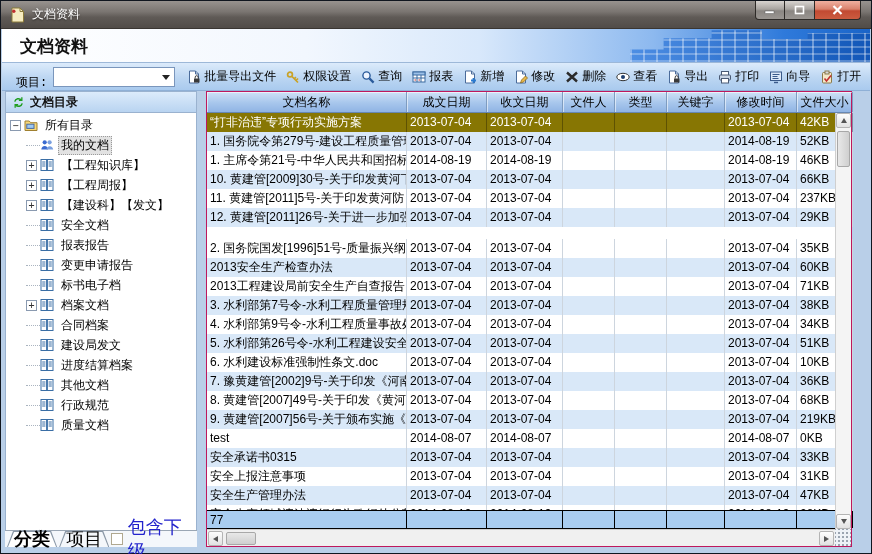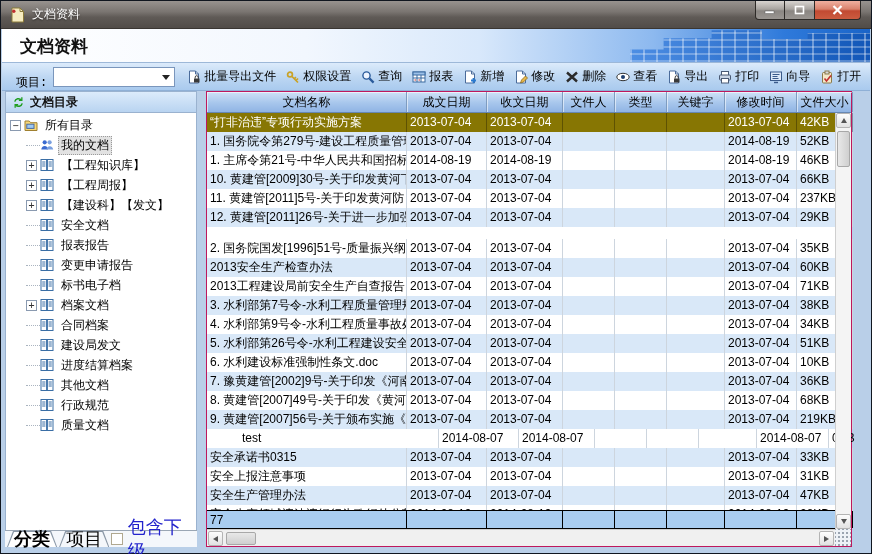--- a/index.html
+++ b/index.html
@@ -643,21 +643,21 @@
           <div class="trow odd" style="grid-template-columns: 200px 80px 76px 52px 52px 58px 72px 56px;">
             <div class="td">9. 黄建管[2007]56号-关于颁布实施《</div>
             <div class="td">2013-07-04</div>
             <div class="td">2013-07-04</div>
             <div class="td"></div>
             <div class="td"></div>
             <div class="td"></div>
             <div class="td">2013-07-04</div>
             <div class="td">219KB</div>
           </div>
-          <div class="trow even" style="grid-template-columns: 200px 80px 76px 52px 52px 58px 72px 56px; margin-left: 32px;">
+          <div class="trow even" style="grid-template-columns: 200px 80px 76px 52px 52px 58px 72px 56px;">
             <div class="td">test</div>
             <div class="td">2014-08-07</div>
             <div class="td">2014-08-07</div>
             <div class="td"></div>
             <div class="td"></div>
             <div class="td"></div>
             <div class="td">2014-08-07</div>
             <div class="td">0KB</div>
           </div>
           <div class="trow odd" style="grid-template-columns: 200px 80px 76px 52px 52px 58px 72px 56px;">

